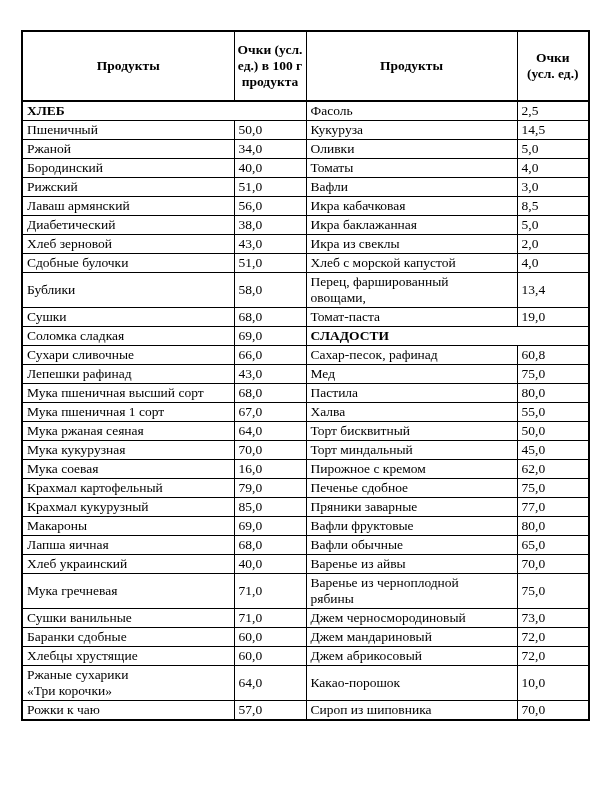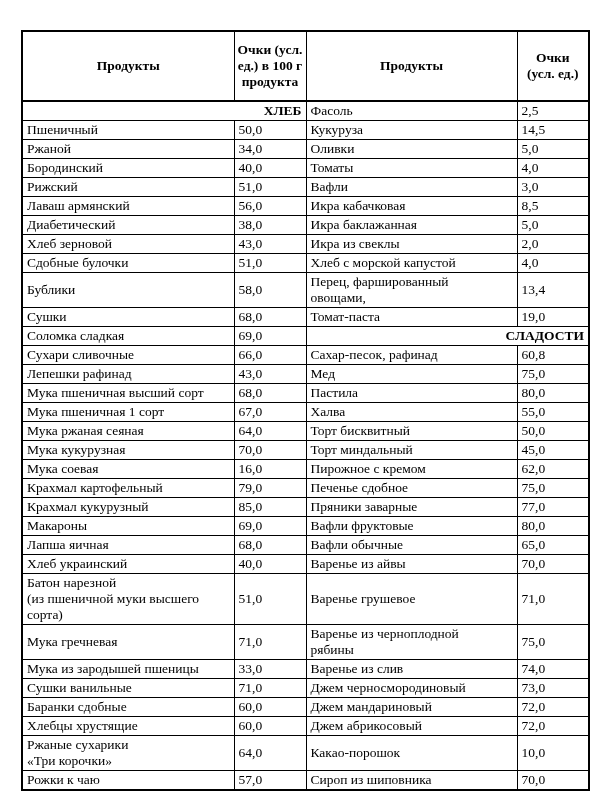--- a/index.html
+++ b/index.html
@@ -50,21 +50,21 @@
   }
   td.product-cell {
     text-align: left;
     white-space: pre-line;
   }
   td.points-cell {
     text-align: left;
   }
   td.section-cell {
     font-weight: bold;
-    text-align: right;
+    text-align: left;
     margin-left: 44px;
   }
 </style>
 </head>
 <body>
 
 <div class="doc-page">
   <div class="table-wrap">
     <table class="points-table">
       <colgroup>
@@ -219,38 +219,25 @@
             <td class="product-cell">Вафли обычные</td>
             <td class="points-cell">65,0</td>
           </tr>
           <tr>
             <td class="product-cell">Хлеб украинский</td>
             <td class="points-cell">40,0</td>
             <td class="product-cell">Варенье из айвы</td>
             <td class="points-cell">70,0</td>
           </tr>
           <tr>
-            <td class="product-cell">Батон нарезной
-(из пшеничной муки высшего сорта)</td>
-            <td class="points-cell">51,0</td>
-            <td class="product-cell">Варенье грушевое</td>
-            <td class="points-cell">71,0</td>
-          </tr>
-          <tr>
             <td class="product-cell">Мука гречневая</td>
             <td class="points-cell">71,0</td>
             <td class="product-cell">Варенье из черноплодной
 рябины</td>
             <td class="points-cell">75,0</td>
-          </tr>
-          <tr>
-            <td class="product-cell">Мука из зародышей пшеницы</td>
-            <td class="points-cell">33,0</td>
-            <td class="product-cell">Варенье из слив</td>
-            <td class="points-cell">74,0</td>
           </tr>
           <tr>
             <td class="product-cell">Сушки ванильные</td>
             <td class="points-cell">71,0</td>
             <td class="product-cell">Джем черносмородиновый</td>
             <td class="points-cell">73,0</td>
           </tr>
           <tr>
             <td class="product-cell">Баранки сдобные</td>
             <td class="points-cell">60,0</td>

